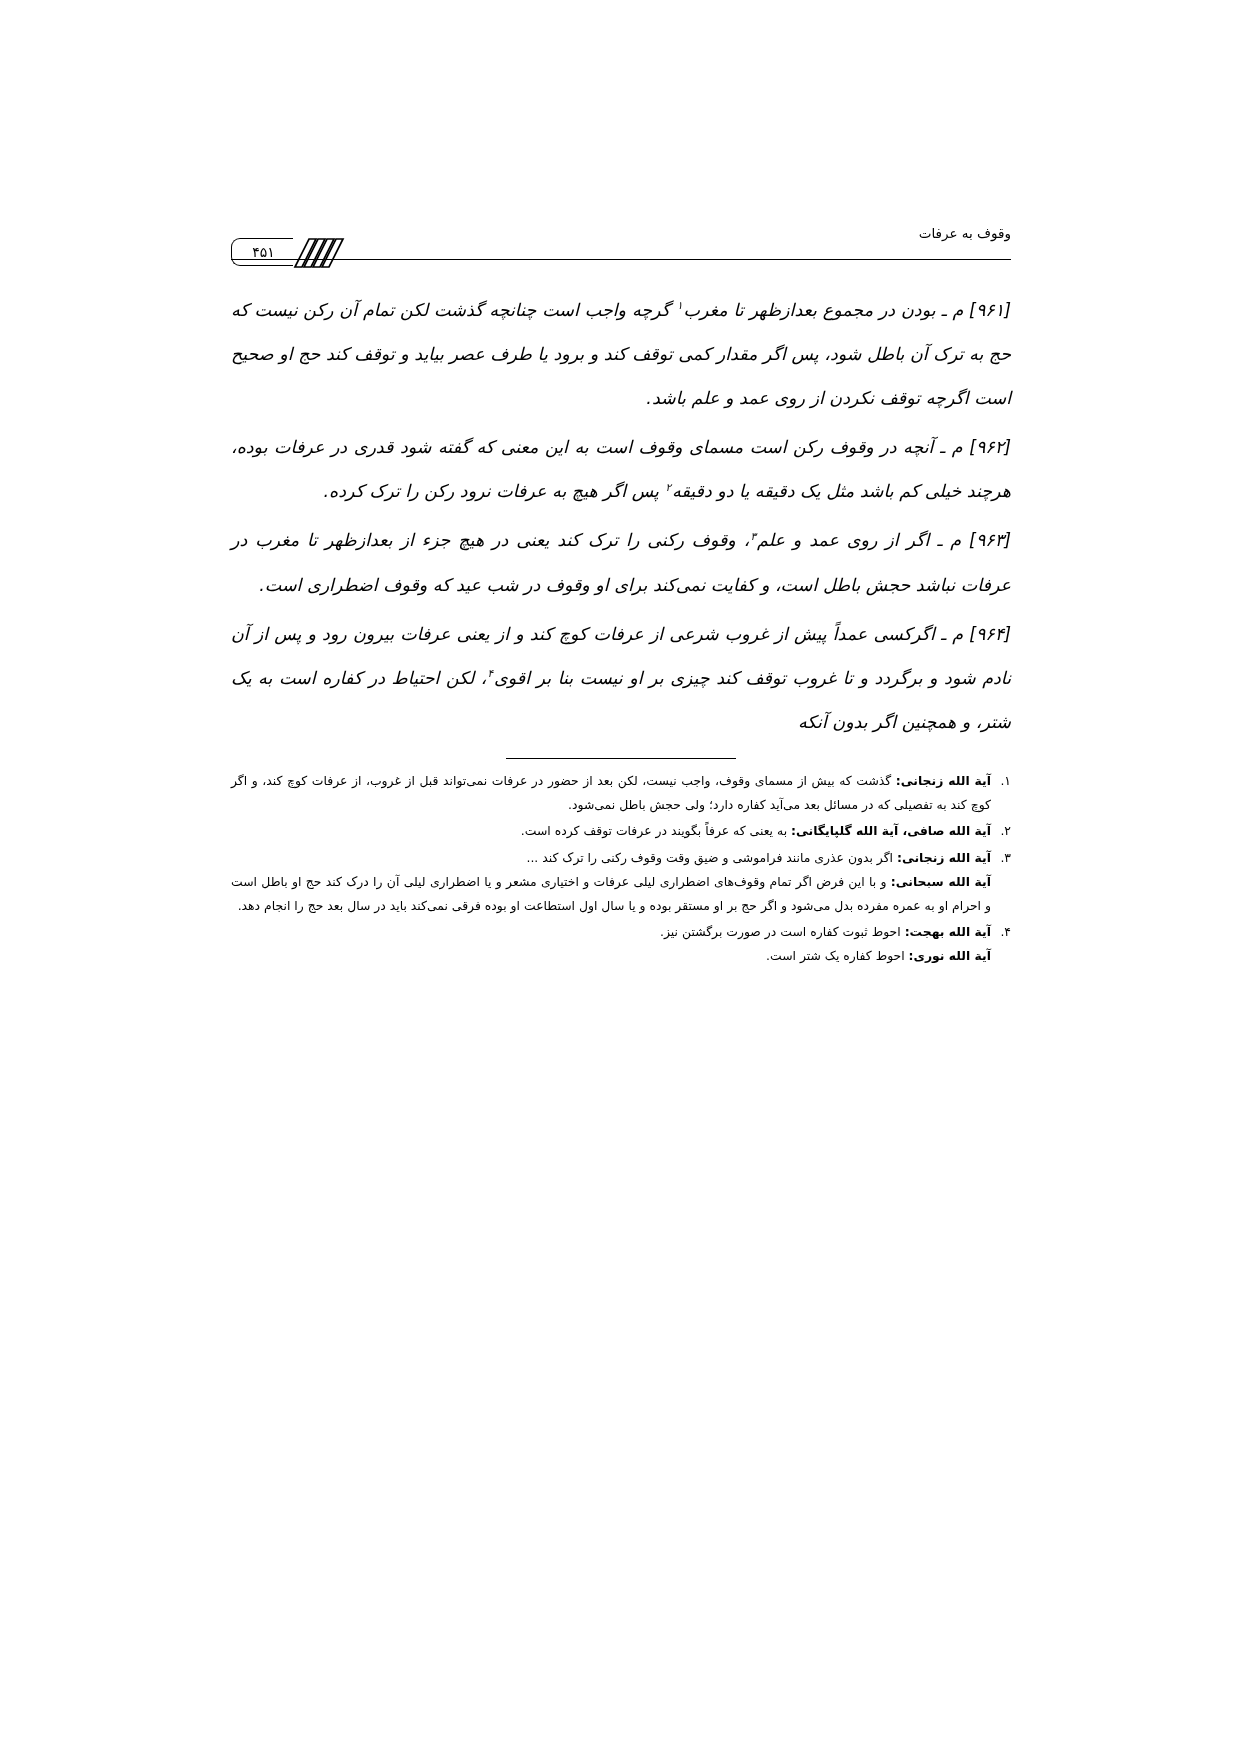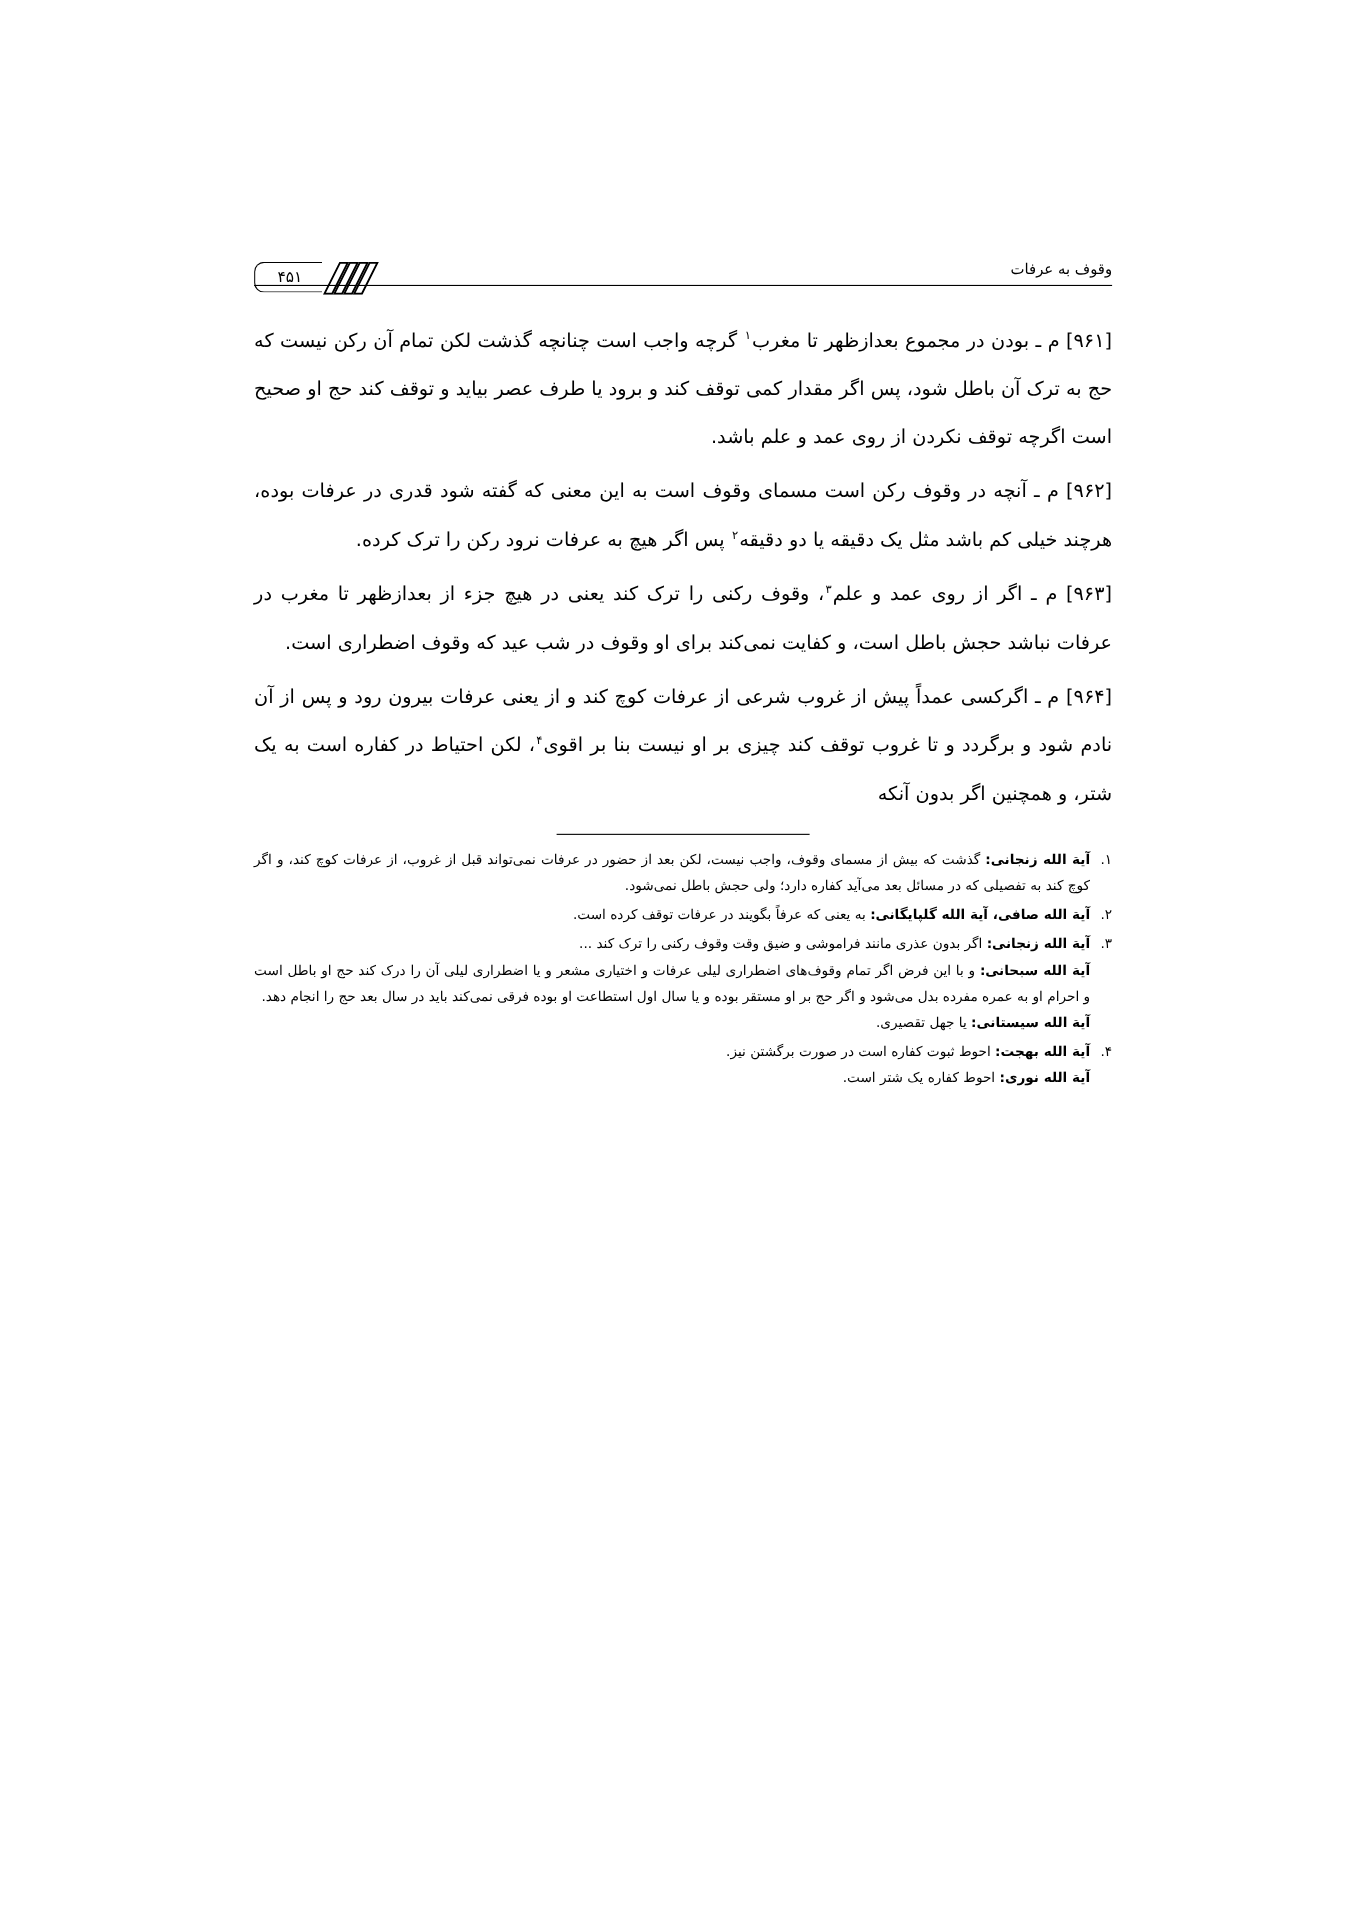--- a/index.html
+++ b/index.html
@@ -39,21 +39,21 @@
     position: absolute;
     right: 0;
     left: 0;
     bottom: 6px;
     height: 0;
     border-top: 1.6px solid #000;
   }
   .header-title {
     position: absolute;
     right: 0;
-    bottom: 14px;
+    bottom: 26px;
     font-size: 13.5px;
     font-weight: 400;
     letter-spacing: 0.2px;
     line-height: 1;
     direction: rtl;
   }
   .pagenum-wrap {
     position: absolute;
     left: 0;
     bottom: -2px;
@@ -84,20 +84,21 @@
   }
   .slashes svg { display: block; }
 
   
   .body-text {
     margin-top: 22px;
     direction: rtl;
     text-align: justify;
     font-size: 17.5px;
     line-height: 2.52;
+    font-style: italic;
   }
   .para {
     margin: 0 0 5px 0;
     text-align: justify;
     text-justify: inter-word;
     text-align-last: right;
   }
   .para .num {
     letter-spacing: 0.3px;
   }
@@ -218,21 +219,20 @@
         <div class="fn-body">
           <div class="fn-line"><b class="nm">آیة الله صافی، آیة الله گلپایگانی:</b><span> به یعنی که عرفاً بگویند در عرفات توقف کرده است.</span></div>
         </div>
       </div>
 
       <div class="fn-item">
         <div class="fn-marker">۳.</div>
         <div class="fn-body">
           <div class="fn-line"><b class="nm">آیة الله زنجانی:</b><span> اگر بدون عذری مانند فراموشی و ضیق وقت وقوف رکنی را ترک کند ...</span></div>
           <div class="fn-line"><b class="nm">آیة الله سبحانی:</b><span> و با این فرض اگر تمام وقوف‌های اضطراری لیلی عرفات و اختیاری مشعر و یا اضطراری لیلی آن را درک کند حج او باطل است و احرام او به عمره مفرده بدل می‌شود و اگر حج بر او مستقر بوده و یا سال اول استطاعت او بوده فرقی نمی‌کند باید در سال بعد حج را انجام دهد.</span></div>
-          <div class="fn-line indent-right"><b class="nm">آیة الله سیستانی:</b><span> یا جهل تقصیری.</span></div>
         </div>
       </div>
 
       <div class="fn-item">
         <div class="fn-marker">۴.</div>
         <div class="fn-body">
           <div class="fn-line"><b class="nm">آیة الله بهجت:</b><span> احوط ثبوت کفاره است در صورت برگشتن نیز.</span></div>
           <div class="fn-line indent-right"><b class="nm">آیة الله نوری:</b><span> احوط کفاره یک شتر است.</span></div>
         </div>
       </div>

